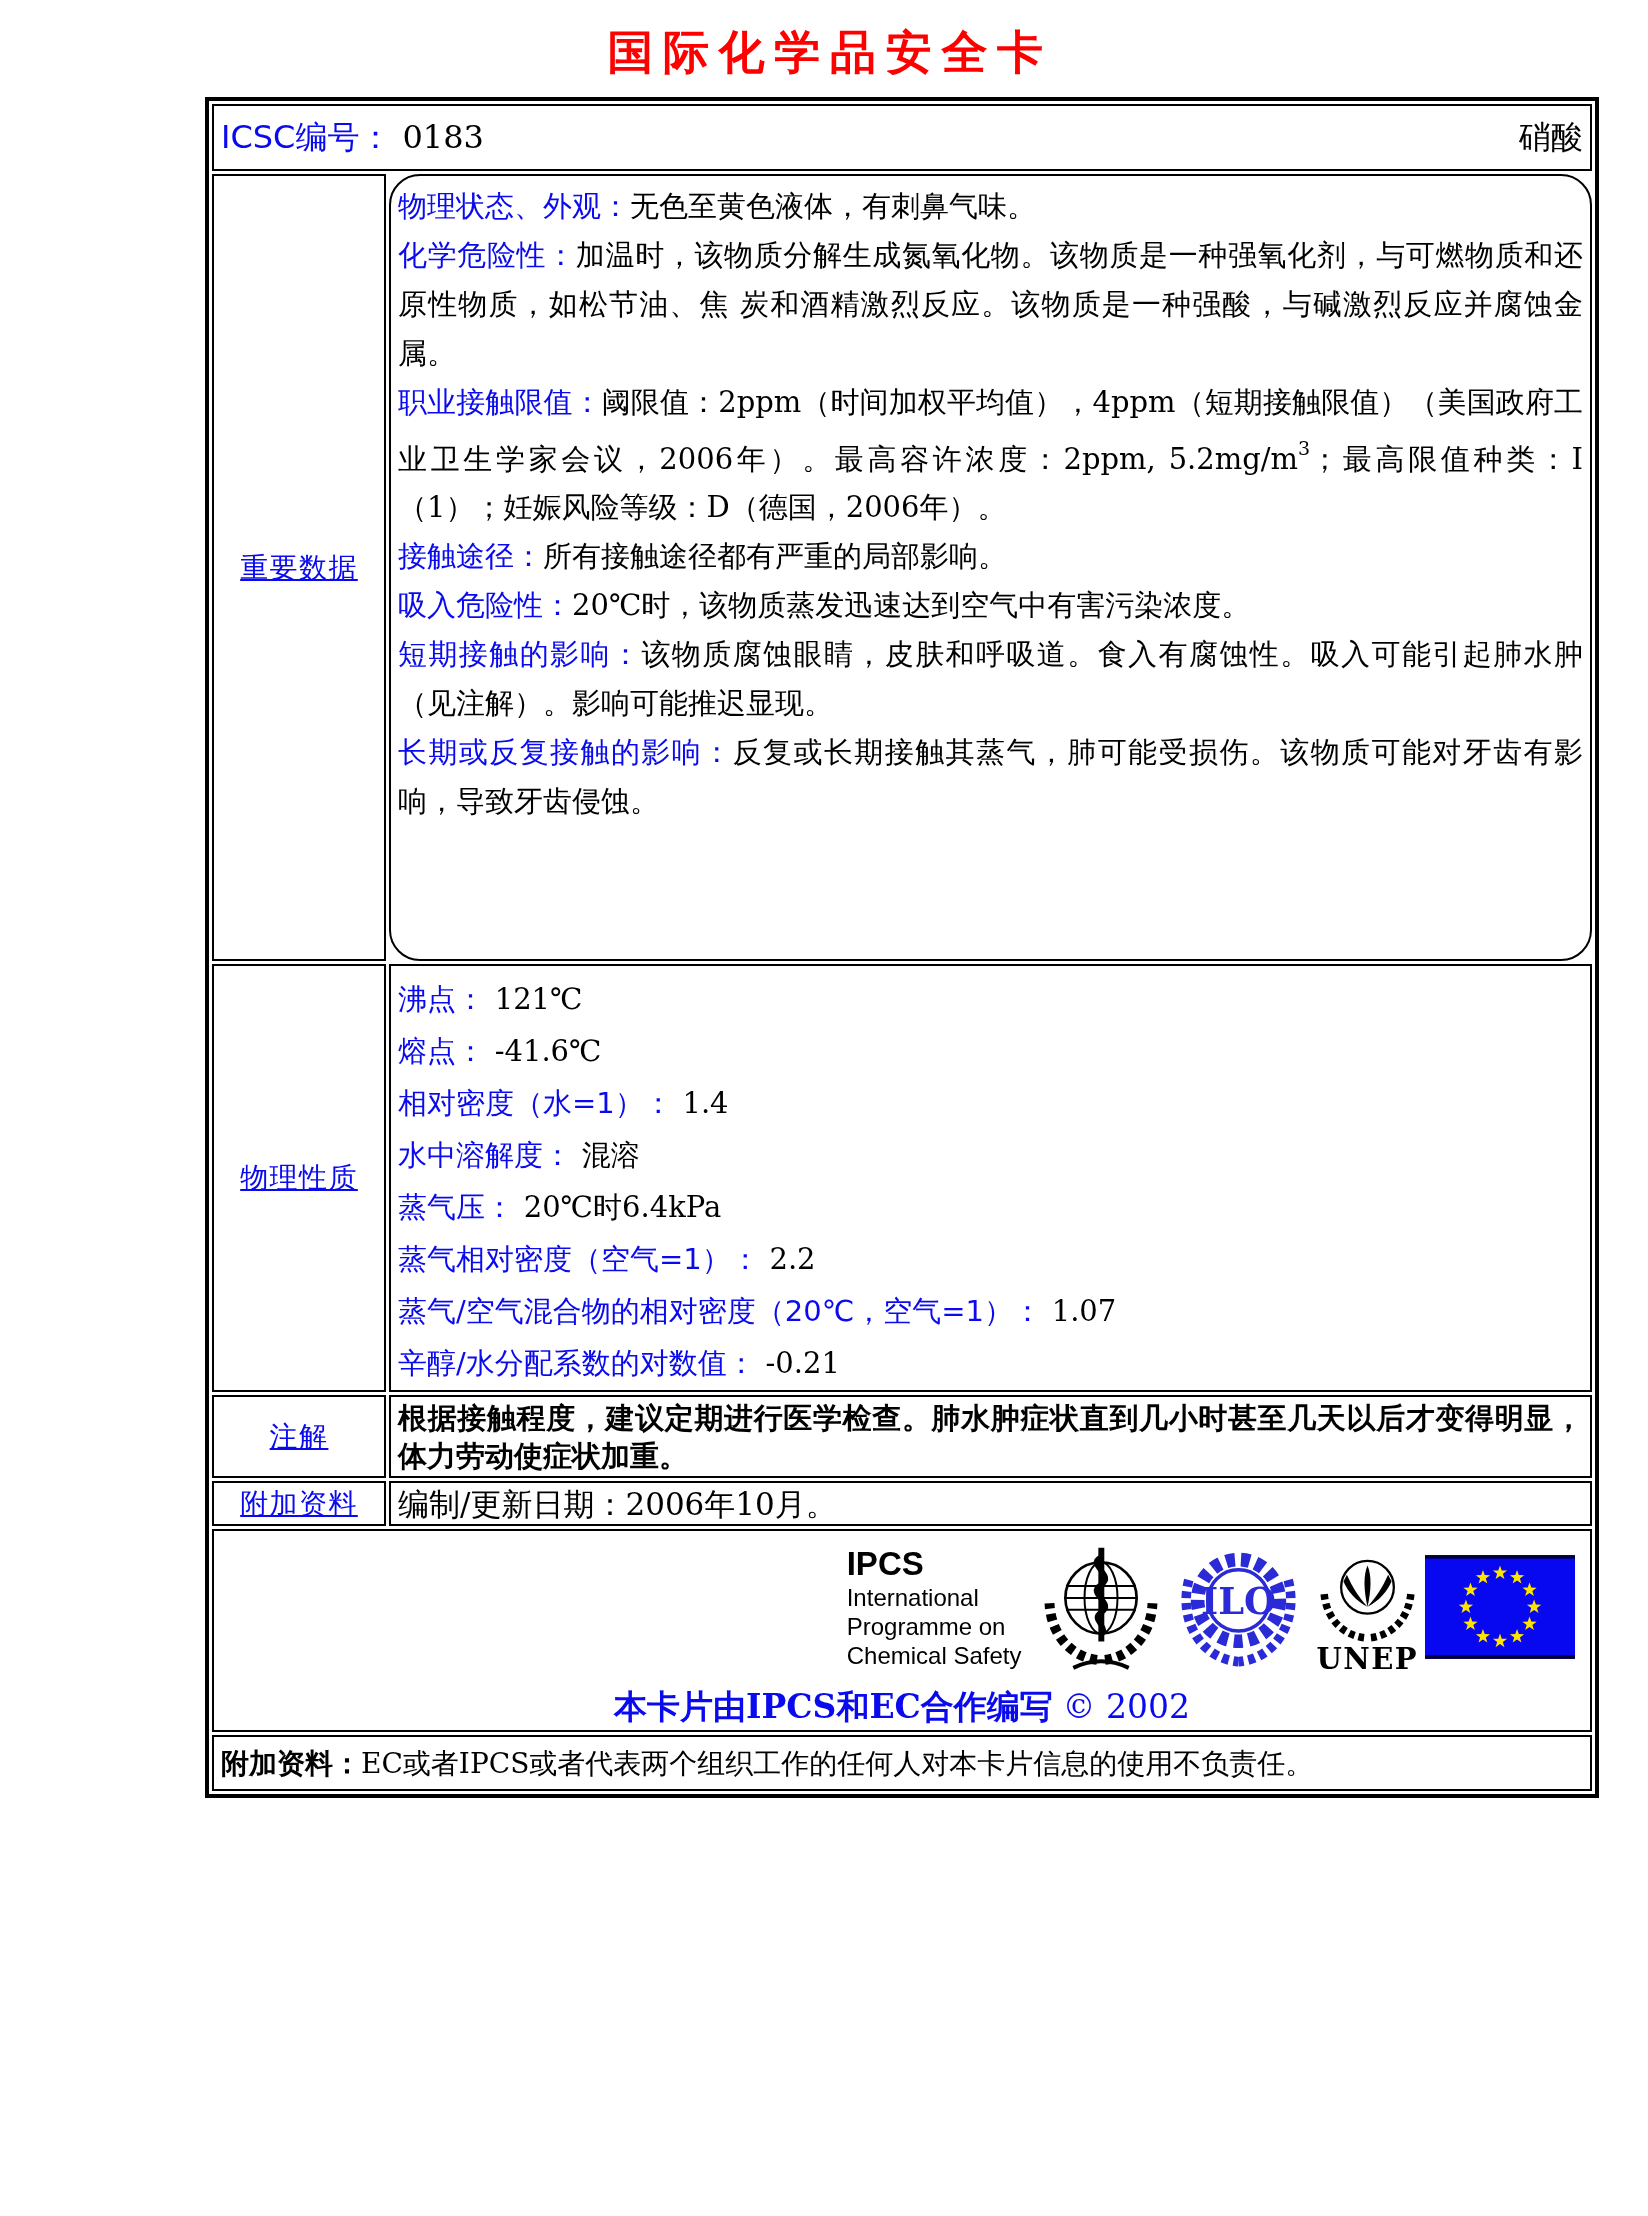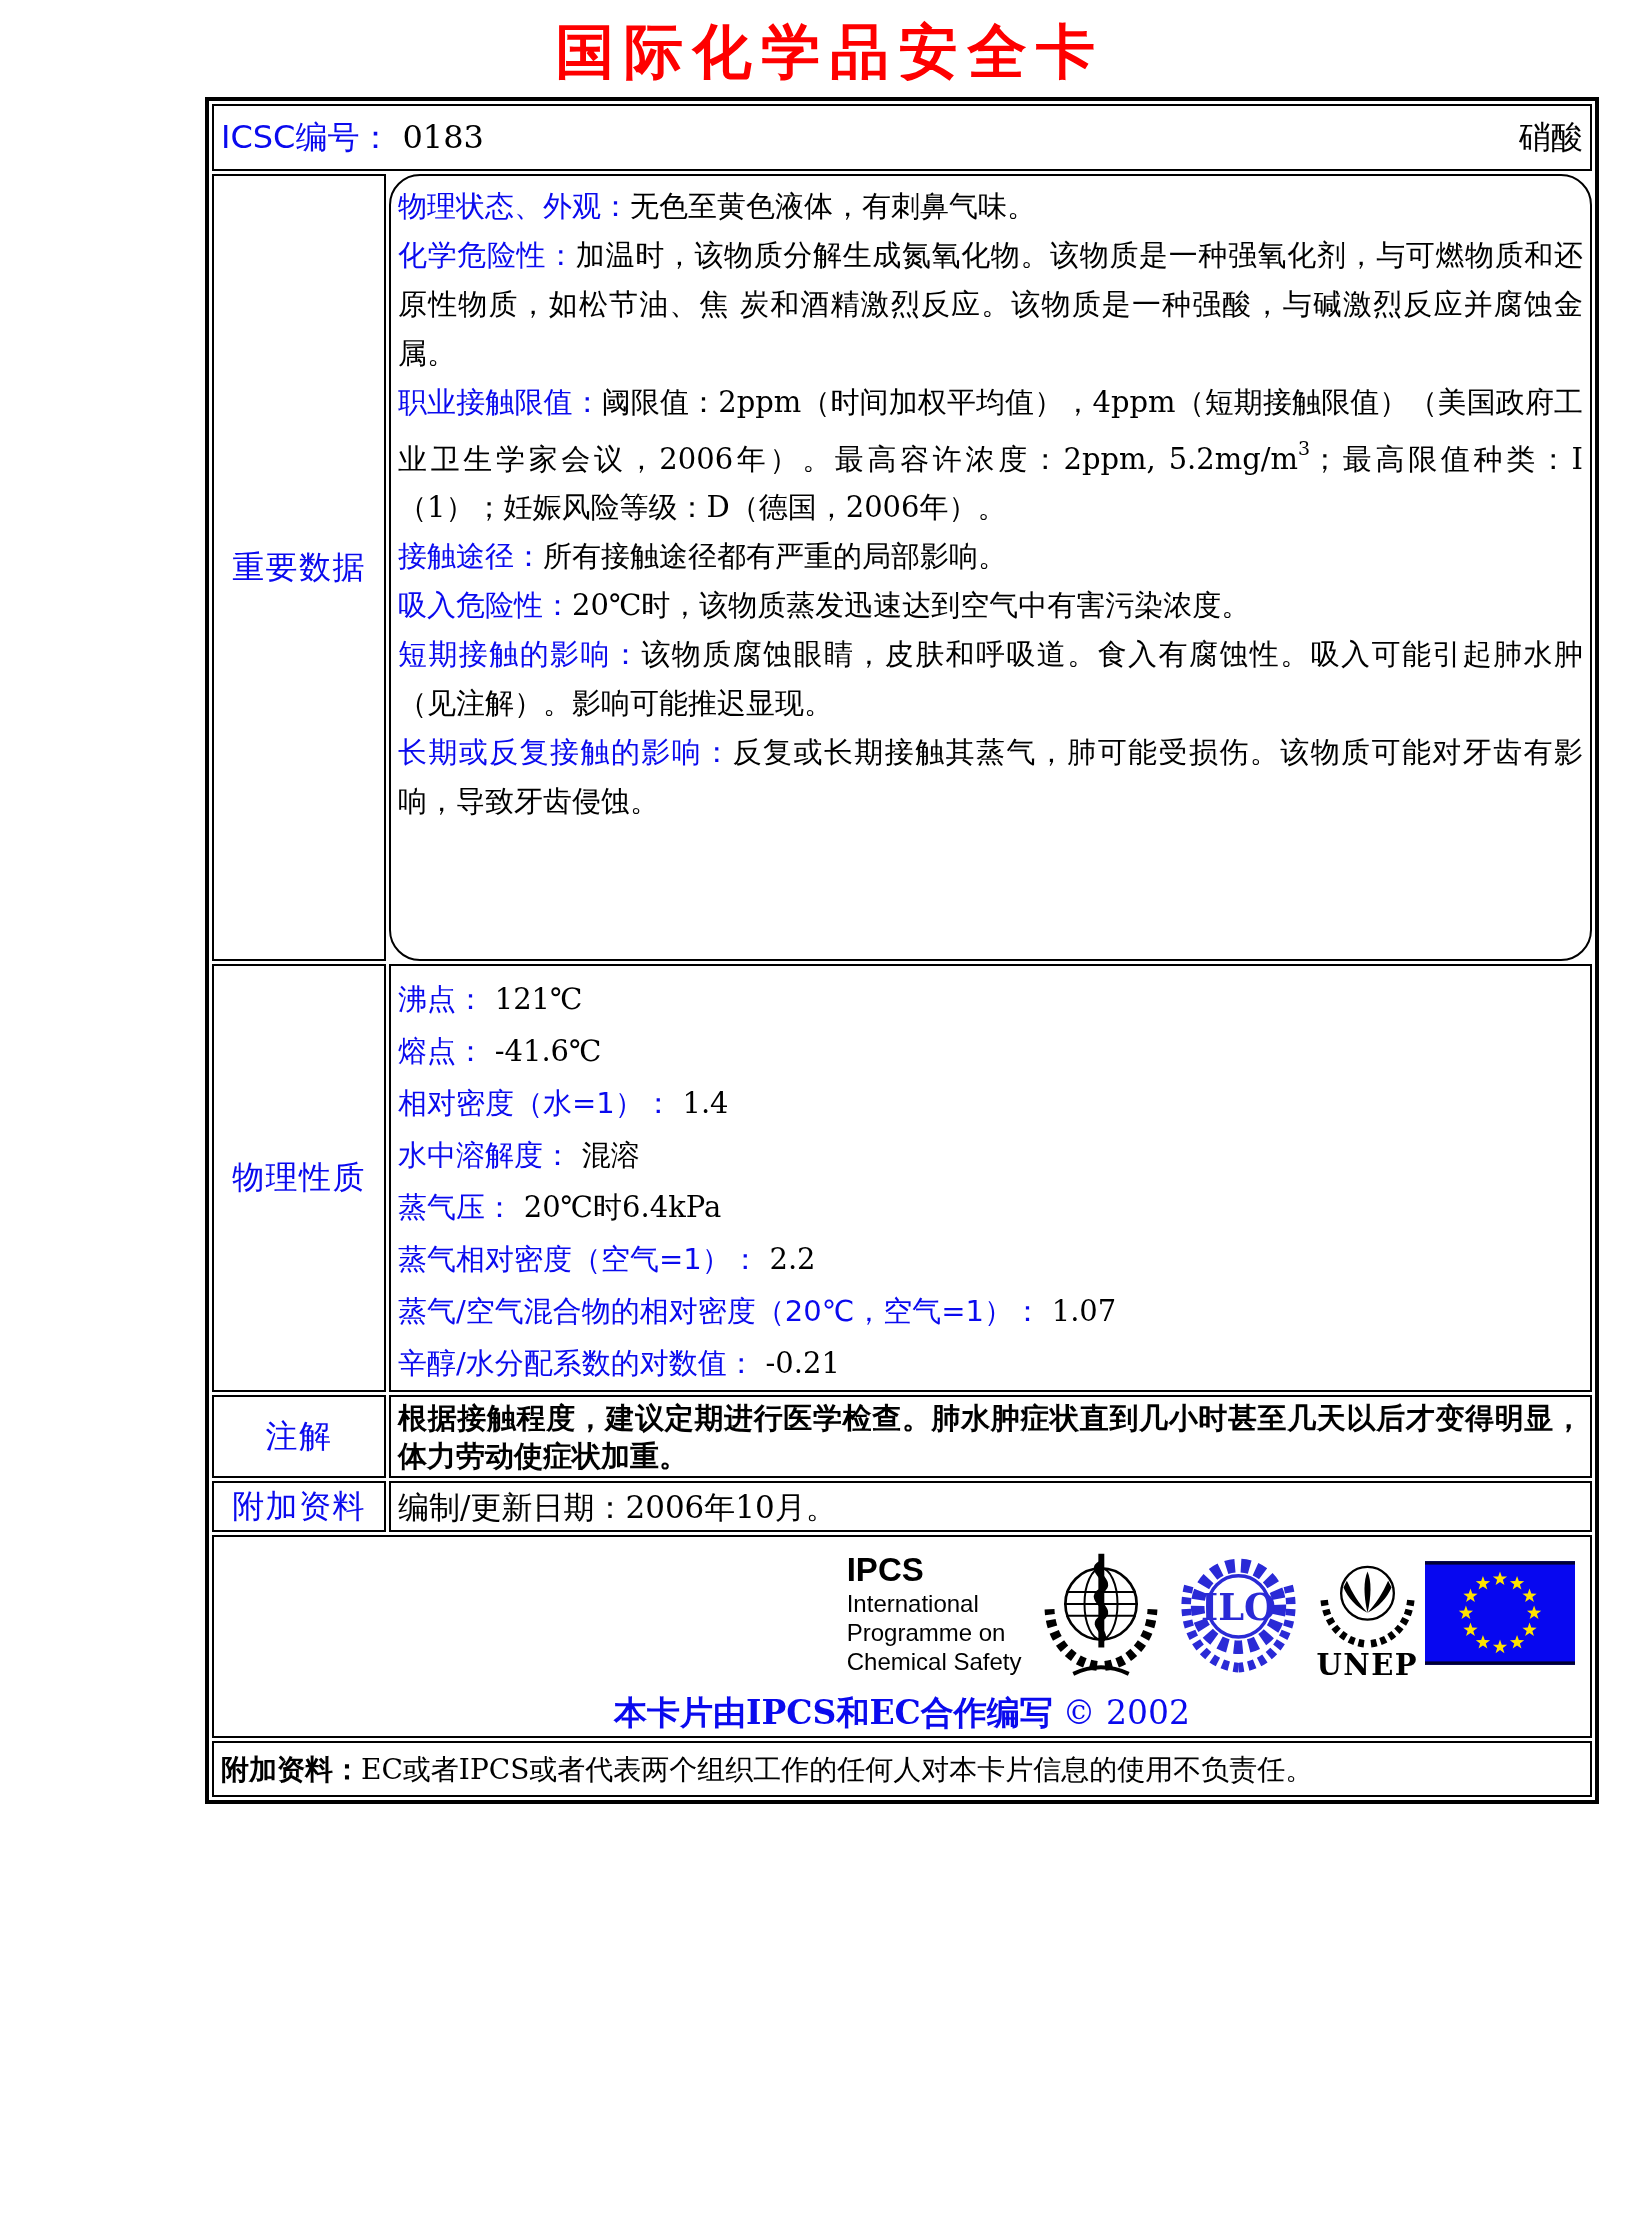--- a/index.html
+++ b/index.html
@@ -7,41 +7,42 @@
     --c-star:#ffe400; --c-ilo:#2a2ad6; --c-ink:#000000;
   }
   *{box-sizing:border-box;}
   html,body{margin:0;padding:0;}
   body{
     width:1649px;height:2216px;background:#ffffff;position:relative;
     font-family:"DejaVu Serif","Liberation Serif",serif;color:var(--c-ink);
   }
   .page-title{
     position:absolute;top:19.5px;left:205px;width:1250px;text-align:center;
-    color:var(--c-red);font-size:59px;font-weight:bold;letter-spacing:9.7px;
+    color:var(--c-red);font-size:46px;font-weight:bold;letter-spacing:9.7px;
     font-family:"DejaVu Serif","Liberation Serif",serif;line-height:64px;white-space:nowrap;
   }
   table.card{
     position:absolute;top:97px;left:205px;width:1394px;
     border:4.9px solid #000;border-collapse:separate;border-spacing:3.5px;
     table-layout:fixed;background:#fff;
   }
   td{border:2.1px solid #000;padding:1.4px 7px;vertical-align:middle;overflow:hidden;}
   col.c1{width:174px;}
   
   td.header-cell{height:67px;}
   .hdr-flex{display:flex;justify-content:space-between;align-items:center;font-size:32px;}
   .hdr-left{white-space:nowrap;}
   .hdr-val{margin-left:11px;color:#000;}
   .hdr-name{white-space:nowrap;}
   
   td.label-cell{text-align:center;}
   .row-label{
-    color:var(--c-blue);font-size:32px;letter-spacing:1.4px;
+    color:var(--c-blue);font-size:28px;letter-spacing:1.4px;
     font-family:"DejaVu Sans","Liberation Sans",sans-serif;
+    text-decoration:underline;
   }
   
   .lbl{color:var(--c-blue);font-family:"DejaVu Sans","Liberation Sans",sans-serif;}
   
   td.important-cell{height:787px;vertical-align:top;padding-top:5.6px;border-radius:31px;}
   .important-cell p{margin:0;font-size:29px;line-height:49px;text-align:justify;}
   .important-cell sup{font-size:19px;position:relative;top:-2.8px;}
   
   td.physical-cell{height:422px;vertical-align:top;padding-top:7px;}
   .physical-cell p{margin:0;font-size:29px;line-height:52px;white-space:nowrap;}

